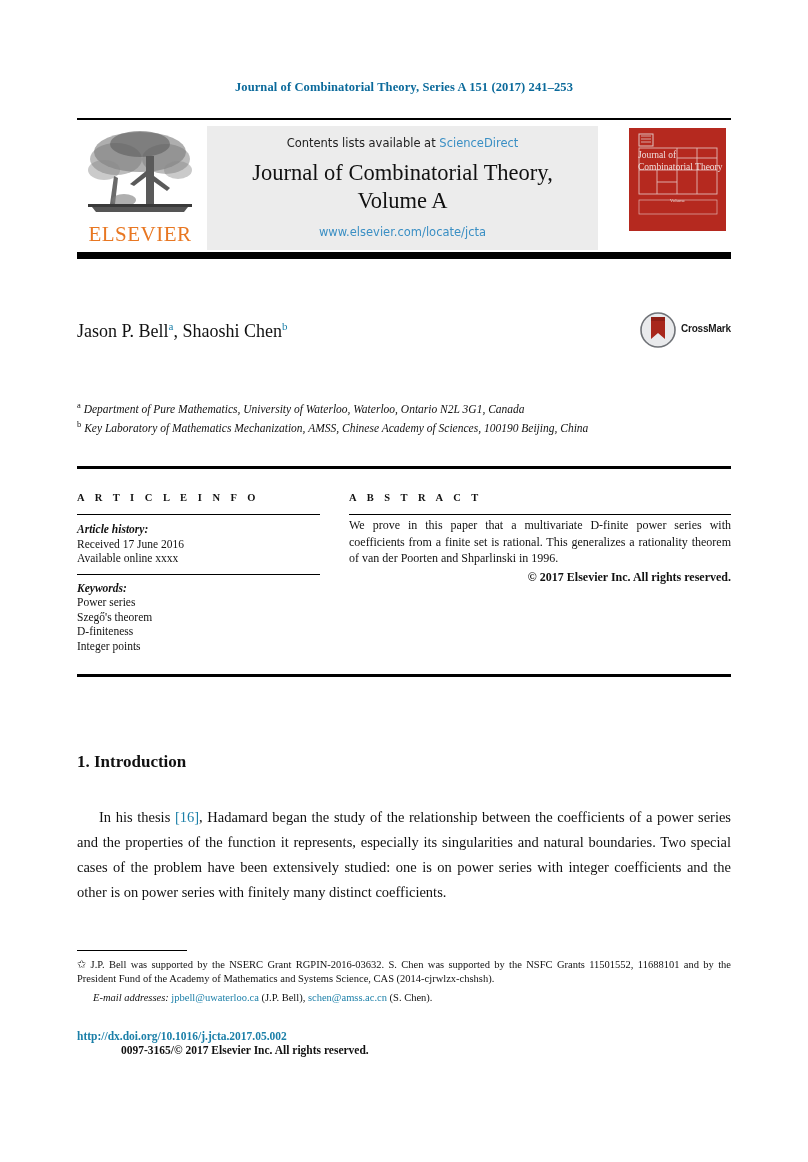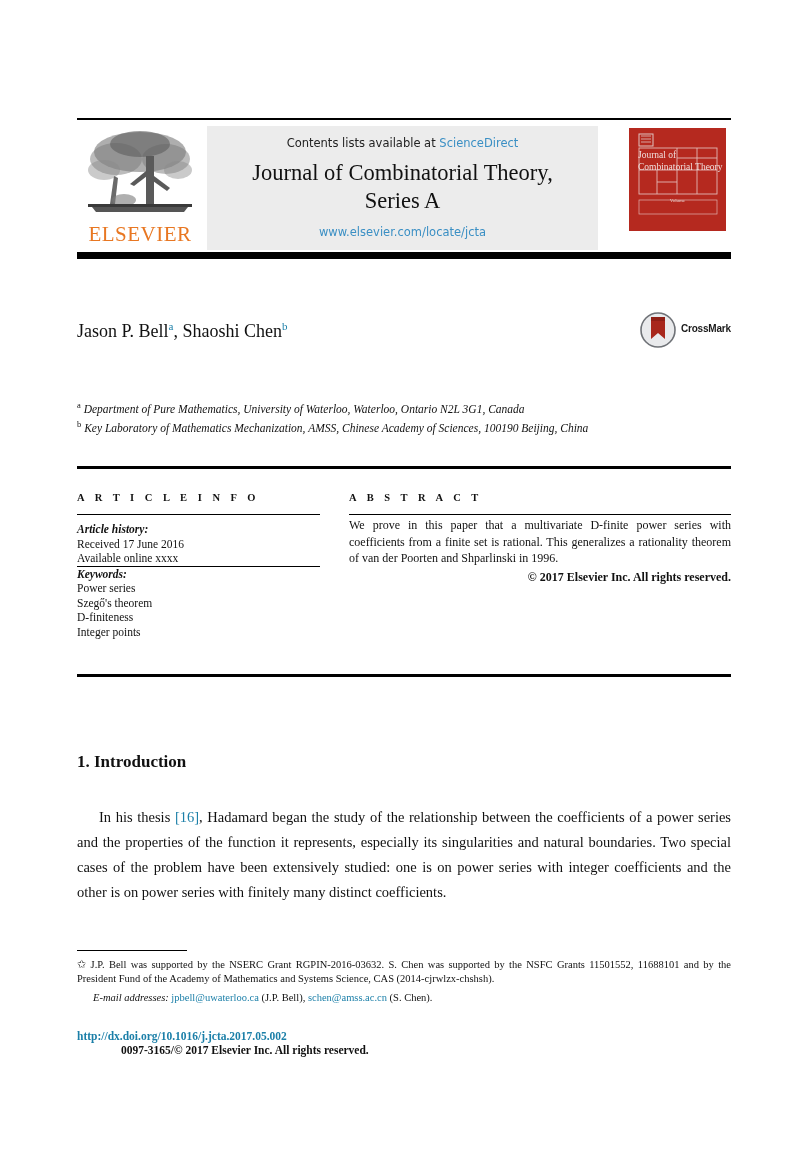--- a/index.html
+++ b/index.html
@@ -148,21 +148,21 @@
     font-weight: bold; font-size: 10.5px;
     letter-spacing: 4px; color: #111;
   }
   .head-rule { margin-top: 11px; border-top: 1.2px solid #000; }
   .info-body {
     margin-top: 7px;
     font-family: "Liberation Serif", serif;
     font-size: 11.5px; line-height: 14.5px; color: #111;
   }
   .info-label { font-style: italic; font-weight: bold; }
-  .kw-rule { margin-top: 0; border-top: 1.6px solid #000; }
+  .kw-rule { margin-top: 8px; border-top: 1.6px solid #000; padding-top: 6px; }
   .abstract-body {
     margin-top: 2px;
     font-family: "Liberation Serif", serif;
     font-size: 12px; line-height: 16.5px; color: #111;
     text-align: justify;
   }
   .copyright {
     margin-top: 3px;
     text-align: right;
     font-family: "Liberation Serif", serif;
@@ -207,20 +207,21 @@
     margin-top: 2px;
     font-family: "Liberation Serif", serif;
     font-weight: bold; font-size: 11.5px; color: #111; padding-left: 44px;
   }
 </style>
 </head>
 <body>
 
 <div class="page">
 
+  <div class="runhead">Journal of Combinatorial Theory, Series A 151 (2017) 241–253</div>
 
   <div class="masthead">
     <div class="masthead-rule-top"></div>
 
     <div class="elsevier-logo">
       <svg class="elsevier-tree" viewBox="0 0 112 96">
         <g fill="#4a4a4a">
           <ellipse cx="56" cy="26" rx="46" ry="20" fill="#6b6b6b" opacity="0.55"></ellipse>
           <ellipse cx="32" cy="33" rx="26" ry="16" fill="#7a7a7a" opacity="0.5"></ellipse>
           <ellipse cx="82" cy="33" rx="24" ry="15" fill="#7a7a7a" opacity="0.5"></ellipse>
@@ -238,21 +239,21 @@
       </svg>
       <div class="elsevier-word">ELSEVIER</div>
     </div>
 
     <div class="contents-box">
       <div class="contents-line">
         <span>Contents lists available at </span><span class="sd">ScienceDirect</span>
       </div>
       <div class="journal-name">
         <div>Journal of Combinatorial Theory,</div>
-        <div>Series A</div>
+        <div>Volume A</div>
       </div>
       <div class="journal-url">www.elsevier.com/locate/jcta</div>
     </div>
 
     <div class="cover-thumb">
       <div class="cover-inner">
         <svg class="cover-grid" viewBox="0 0 97 120">
           <rect x="10" y="6" width="14" height="12" fill="none" stroke="#e0c4c1" stroke-width="1"></rect>
           <path d="M12 8 H22 M12 11 H22 M12 14 H22" stroke="#e0c4c1" stroke-width="0.8"></path>
           <rect x="10" y="20" width="78" height="46" fill="none" stroke="#e3b9b5" stroke-width="0.9"></rect>

